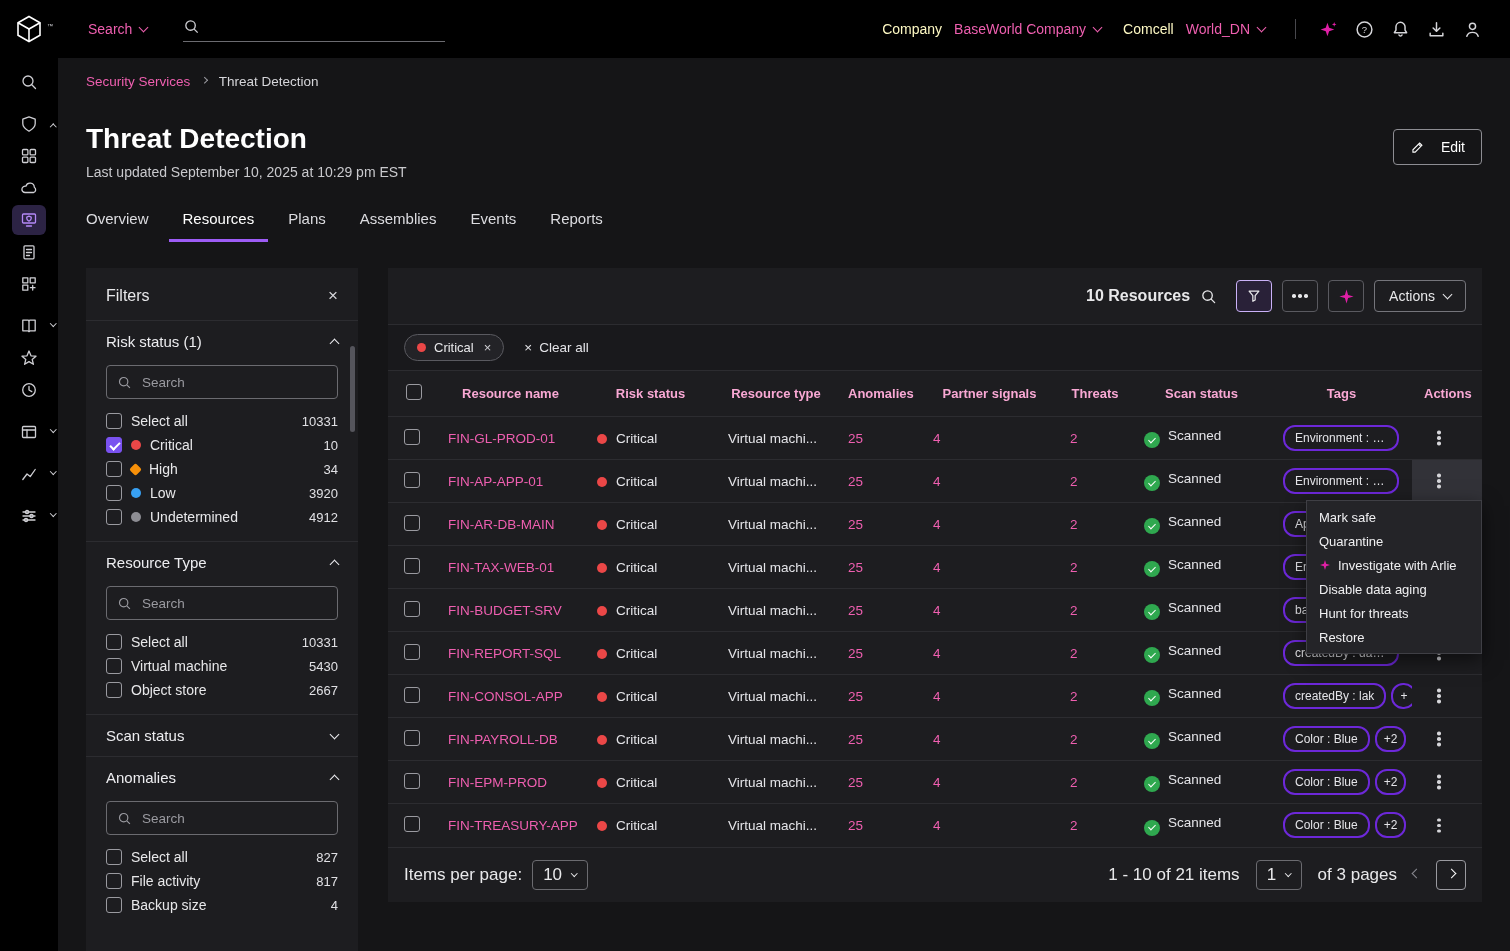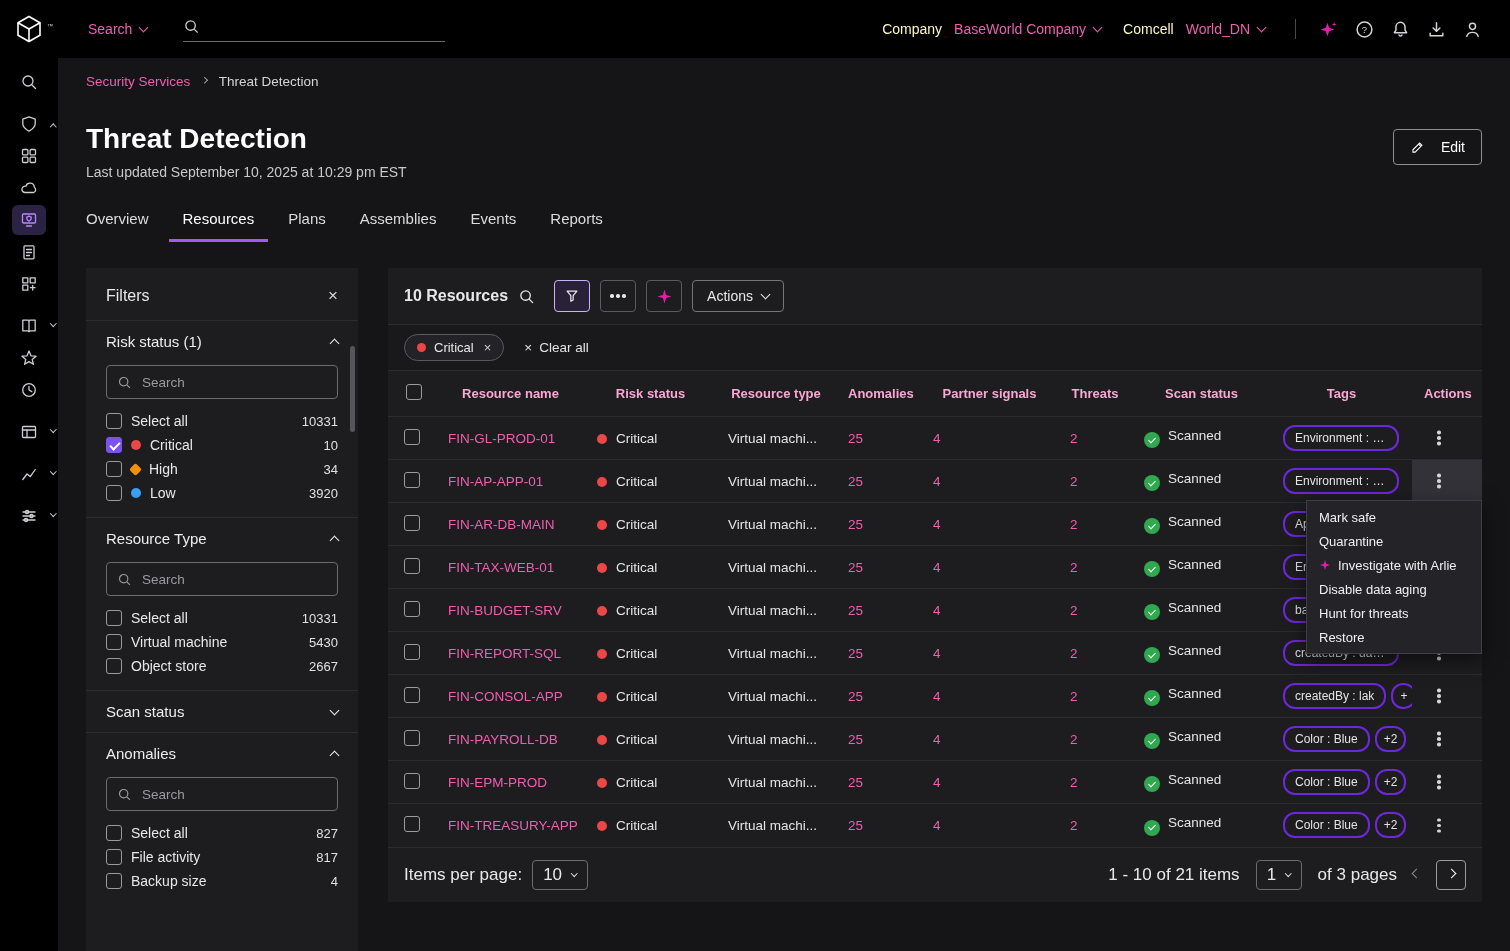--- a/index.html
+++ b/index.html
@@ -94,21 +94,21 @@
   .risk-ic{display:none}
   .risk-ic.critical{display:inline-block;width:10px;height:10px;border-radius:50%;background:#eb4747}
   .risk-ic.high{display:inline-block;width:9px;height:9px;background:#f79009;transform:rotate(45deg);border-radius:2px}
   .risk-ic.medium{display:inline-block;width:0;height:0;border-left:6px solid transparent;
       border-right:6px solid transparent;border-bottom:10px solid #f3c51b}
   .risk-ic.low{display:inline-block;width:10px;height:10px;border-radius:50%;background:#38a0f2}
   .risk-ic.undetermined{display:inline-block;width:10px;height:10px;border-radius:50%;background:#8d8d93}
 
   
   .card{flex:1;background:var(--panel);position:relative}
-  .c-toolbar{display:flex;align-items:center;justify-content:flex-start;padding:12px 16px}
+  .c-toolbar{display:flex;align-items:center;justify-content:flex-end;padding:12px 16px}
   .c-toolbar h2{margin:0;font-size:16px;font-weight:700}
   .c-actions{display:flex;align-items:center;gap:10px}
   .tbtn{height:32px;min-width:36px;display:flex;align-items:center;justify-content:center;gap:9px;
         background:transparent;border:1px solid #5a5a60;border-radius:4px;color:#e8e8ea;cursor:pointer;font:inherit;font-size:14px}
   .tbtn svg{fill:none;stroke:#e8e8ea;stroke-width:1.4;stroke-linecap:round;stroke-linejoin:round}
   .tbtn.ghost{border-color:transparent}
   .tbtn.filter-on{border-color:#cbb2f8;background:#292138}
   .tbtn.actions{padding:0 14px;border-color:#75757b}
   .tbtn.ai svg{stroke:none}
   .hdots{width:3.5px;height:3.5px;border-radius:50%;background:currentColor;
@@ -405,20 +405,26 @@
             </div>
 
 
             <div class="f-item">
               <span class="cb"></span>
               <span class="risk-ic low"></span>
               <span class="f-label">Low</span>
               <span class="f-count">3920</span>
             </div>
 
+            <div class="f-item">
+              <span class="cb"></span>
+              <span class="risk-ic undetermined"></span>
+              <span class="f-label">Undetermined</span>
+              <span class="f-count">4912</span>
+            </div>
           </div>
       </div>
 
       <div class="f-section">
         <div class="f-sec-head">
           <span>Resource Type</span>
           <span class="chev up"></span>
         </div>
         <div class="f-search">
           <svg width="15" height="15" viewBox="0 0 18 18">

